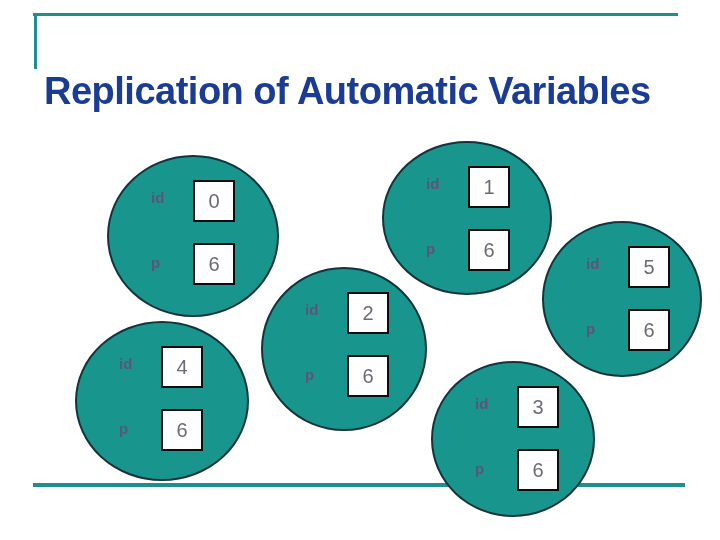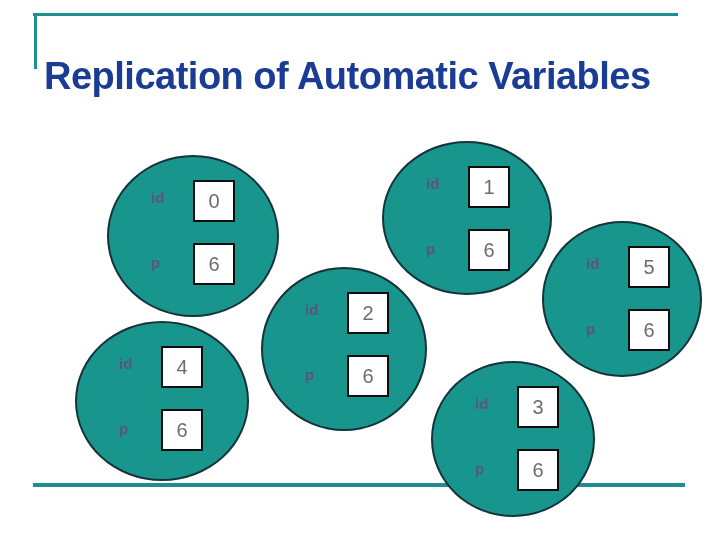--- a/index.html
+++ b/index.html
@@ -30,21 +30,21 @@
   }
   .bottom-rule {
     position: absolute;
     left: 33px; top: 483px;
     width: 652px; height: 4px;
     background: var(--line, #1E8F8D);
     z-index: 0;
   }
   .slide-title {
     position: absolute;
-    left: 44px; top: 30px;
+    left: 44px; top: 45px;
     width: 650px;
     font-size: 38px;
     line-height: 1.15;
     letter-spacing: -0.5px;
     color: var(--title, #1B3C94);
     white-space: nowrap;
   }
   
   .circle {
     position: absolute;

